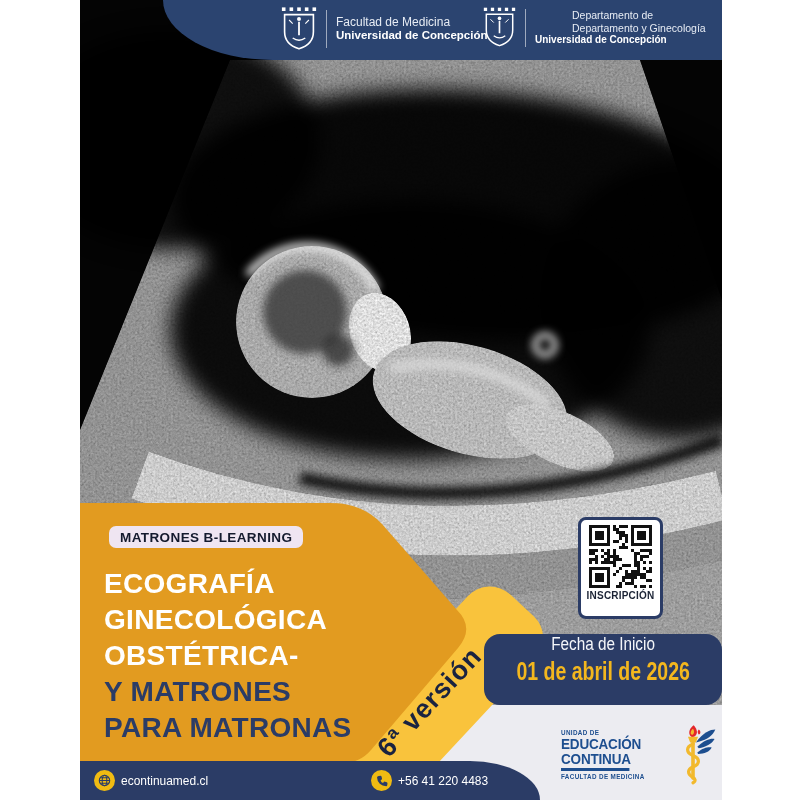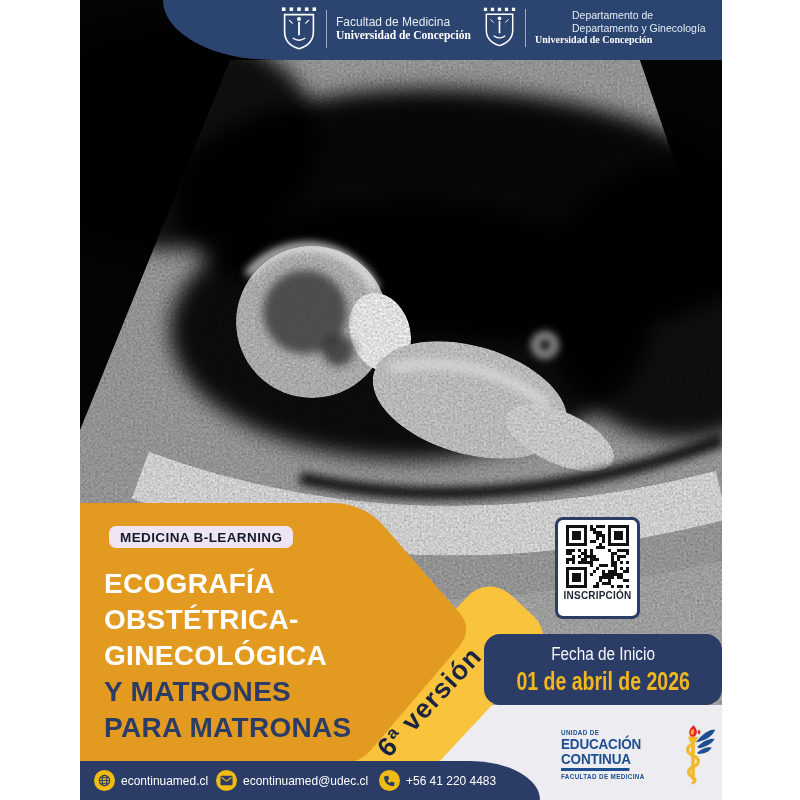--- a/index.html
+++ b/index.html
@@ -17,45 +17,45 @@
 
   
   .topbar{left:163px;top:0;width:559px;height:60px;background:var(--header-navy);
     border-bottom-left-radius:110px 60px;z-index:6;}
   .hgroup{position:absolute;display:flex;align-items:center;gap:9px;top:7px;}
   .hgroup.g1{left:118px;} .hgroup.g2{left:320px;}
   .hdiv{width:1px;height:38px;background:rgba(255,255,255,.55);}
   .htxt{display:flex;flex-direction:column;justify-content:center;line-height:1.18;}
   .h-reg{color:#E7ECF4;font-size:12px;font-weight:400;}
   .h-reg.sm{font-size:10.5px;padding-left:37px;}
-  .h-bold{color:#fff;font-size:11.5px;font-weight:700;font-family:Liberation Serif, serif;}
+  .h-bold{color:#fff;font-size:11.5px;font-weight:700;}
   .h-bold.sm{font-size:10px;}
 
   
   .gray-panel{left:440px;top:705px;width:282px;height:95px;background:var(--panel-gray);z-index:2;}
 
   
   .panel-svg{left:80px;top:460px;width:642px;height:340px;z-index:3;}
 
   
   .badge{left:109px;top:526px;background:var(--badge-bg);color:#141A2E;font-size:13.5px;
     font-weight:700;letter-spacing:.4px;padding:4px 11px 3px;border-radius:7px;z-index:5;}
   .title{left:104px;top:560px;z-index:5;margin-top:6px;}
   .title span{display:block;font-size:28px;line-height:36px;font-weight:800;letter-spacing:.3px;color:#ffffff;}
   .title span.navy{color:var(--dark-navy);}
 
   
-  .qr-box{left:555px;top:517px;width:85px;height:102px;background:#fff;border:3px solid var(--dark-navy);
+  .qr-box{left:578px;top:517px;width:85px;height:102px;background:#fff;border:3px solid var(--dark-navy);
     border-radius:8px;box-sizing:border-box;z-index:5;display:flex;flex-direction:column;align-items:center;}
   .qr-box svg{margin-top:5px;}
   .qr-label{font-size:10px;font-weight:700;color:#1B2335;letter-spacing:.2px;margin-top:2px;}
 
   
   .fecha{left:484px;top:634px;width:238px;height:71px;background:var(--dark-navy);border-radius:16px;
-    z-index:4;display:flex;flex-direction:column;align-items:center;justify-content:center;}
+    z-index:4;display:flex;flex-direction:column;align-items:center;}
   .fecha-l1{display:inline-block;color:#F4F6FA;font-size:18px;transform:scaleX(.85);}
   .fecha-l2{display:inline-block;color:var(--date-yellow);font-size:25px;font-weight:700;transform:scaleX(.78);margin-top:2px;}
 
   
   .unit-logo{left:552px;top:710px;width:164px;height:88px;z-index:4;display:flex;align-items:center;
     justify-content:flex-end;gap:16px;}
   .unit-txt{display:flex;flex-direction:column;align-items:flex-start;transform:scaleX(.9);transform-origin:left center;color:var(--logo-blue);}
   .u-tiny{font-size:7px;font-weight:700;letter-spacing:.4px;}
   .u-big{font-size:15px;font-weight:800;line-height:15px;letter-spacing:-.2px;}
   .u-rule{width:76px;height:2.5px;background:var(--logo-blue);margin:2.5px 0 2px;}
@@ -166,25 +166,25 @@
       </svg>
       <div class="hdiv"></div>
       <div class="htxt">
         <span class="h-reg sm">Departamento de</span>
         <span class="h-reg sm">Departamento y Ginecología</span>
         <span class="h-bold sm">Universidad de Concepción</span>
       </div>
     </div>
   </div>
 
-  <div class="abs badge">MEDICINA B-LEARNING</div>
+  <div class="abs badge">MATRONES B-LEARNING</div>
   <div class="abs title">
     <span>ECOGRAFÍA</span>
+    <span>GINECOLÓGICA</span>
     <span>OBSTÉTRICA-</span>
-    <span>GINECOLÓGICA</span>
     <span class="navy">Y MATRONES</span>
     <span class="navy">PARA MATRONAS</span>
   </div>
 
   <div class="abs qr-box">
     <svg id="qr-svg" width="63" height="63" viewBox="0 0 63 63">
         <rect x="24" y="0" width="3" height="3" fill="#111"></rect>
         <rect x="30" y="0" width="3" height="3" fill="#111"></rect>
         <rect x="33" y="0" width="3" height="3" fill="#111"></rect>
         <rect x="36" y="0" width="3" height="3" fill="#111"></rect>
@@ -348,29 +348,20 @@
         <svg width="13" height="13" viewBox="0 0 14 14">
           <circle cx="7" cy="7" r="5.6" style="stroke:var(--dark-navy)" stroke-width="1.2" fill="none"></circle>
           <ellipse cx="7" cy="7" rx="2.5" ry="5.6" style="stroke:var(--dark-navy)" stroke-width="1.1" fill="none"></ellipse>
           <path d="M1.4,7 H12.6 M2.2,4 H11.8 M2.2,10 H11.8" style="stroke:var(--dark-navy)" stroke-width="1.1" fill="none"></path>
         </svg>
       </span>
       <span class="c-txt">econtinuamed.cl</span>
     </div>
     <div class="c-item">
       <span class="c-ic">
-        <svg width="13" height="11" viewBox="0 0 14 11">
-          <rect x="0.5" y="0.5" width="13" height="10" rx="1.2" style="fill:var(--dark-navy)"></rect>
-          <path d="M1.5,2 L7,6.2 L12.5,2" style="stroke:var(--icon-yellow)" stroke-width="1.2" fill="none"></path>
-        </svg>
-      </span>
-      <span class="c-txt">econtinuamed@udec.cl</span>
-    </div>
-    <div class="c-item">
-      <span class="c-ic">
         <svg width="12" height="12" viewBox="0 0 14 14">
           <path d="M3.2,1.1 L5.3,0.9 Q6.3,0.9 6.5,1.9 L7,4.1 Q7.2,5 6.3,5.6 L5.3,6.3 Q6.2,8.6 8.3,9.3 L9,8.3 Q9.6,7.5 10.5,7.8 L12.6,8.5 Q13.5,8.8 13.4,9.8 L13.1,11.9 Q13,13 11.9,13 Q7.4,13 4.4,10.2 Q1.4,7.4 1.2,2.9 Q1.2,1.3 3.2,1.1 Z" style="fill:var(--dark-navy)"></path>
         </svg>
       </span>
       <span class="c-txt">+56 41 220 4483</span>
     </div>
   </div>
 
 </div>
 

